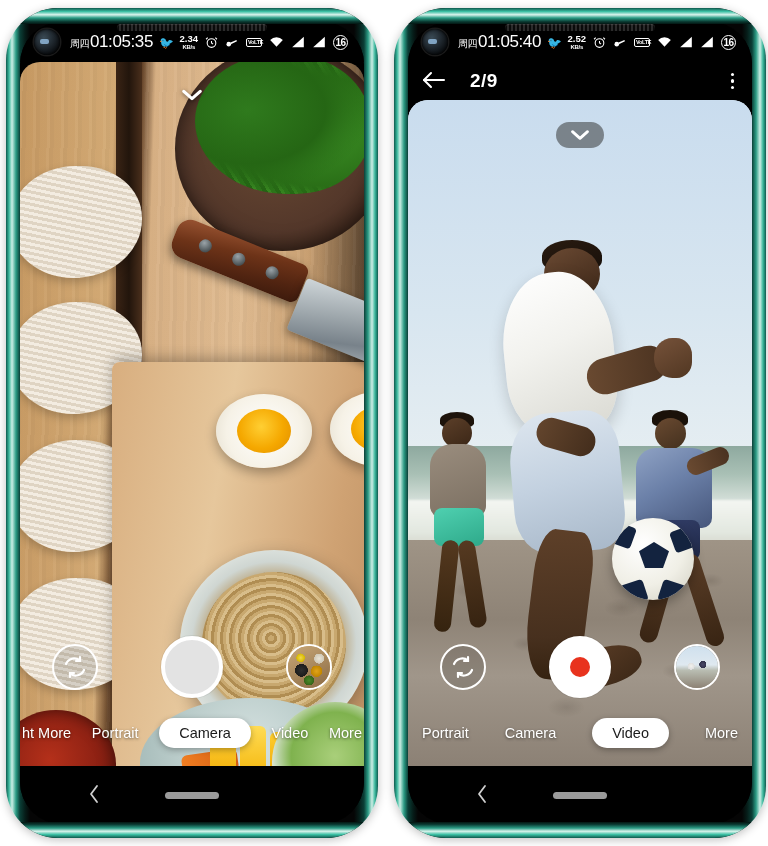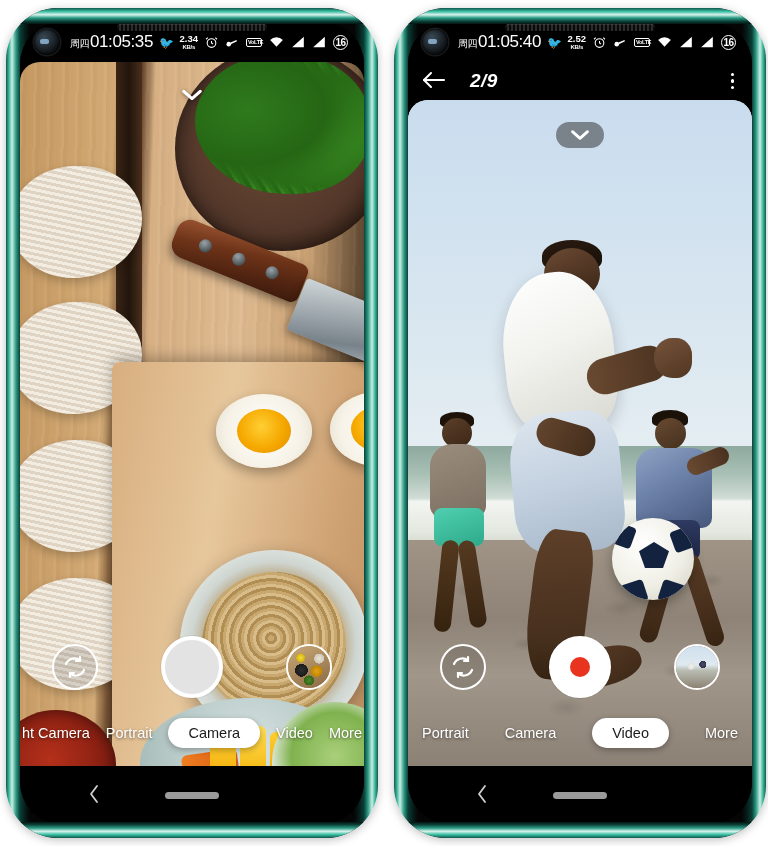--- a/index.html
+++ b/index.html
@@ -91,21 +91,21 @@
   }
   .battery {
     width:15px; height:15px; border-radius:50%; border:1.4px solid #fff;
     display:flex; align-items:center; justify-content:center;
     font-size:10px; font-weight:bold; letter-spacing:-.5px;
   }
 
   
   .apphdr {
     flex:0 0 38px; background:#000; color:#fff;
-    display:flex; align-items:center; padding:0 18px 0 14px;font-style:italic;
+    display:flex; align-items:center; padding:0 18px 0 14px;
   }
   .apphdr .back { font-size:21px; line-height:1; }
   .apphdr .title { margin-left:24px; font-size:19px; font-weight:bold; letter-spacing:.5px; }
   .apphdr .dots { margin-left:auto; display:flex; flex-direction:column; gap:3px; }
   .apphdr .dots i { width:3.5px; height:3.5px; border-radius:50%; background:#fff; display:block; }
 
   
   .viewfinder { position:relative; flex:1 1 auto; overflow:hidden; background:#111; }
   .vf-round { border-radius:20px 20px 0 0; }
 
@@ -492,21 +492,21 @@
                   <path d="M8 22v-4h4"></path>
               </svg>
             </div>
             <div class="shutter photo"></div>
             <div class="thumb">
               <div class="thumb-food"></div>
             </div>
           </div>
 
           <div class="modes left-modes">
-            <div class="mode">ht Camera</div>
+            <div class="mode">ht More</div>
             <div class="mode">Portrait</div>
             <div class="mode active">Camera</div>
             <div class="mode">Video</div>
             <div class="mode">More</div>
           </div>
         </div>
 
         <div class="navbar">
           <div class="nav-back">
             <svg width="12" height="20" viewBox="0 0 12 20" fill="none" stroke="#cfcfcf" stroke-width="1.8" stroke-linecap="round" stroke-linejoin="round">

